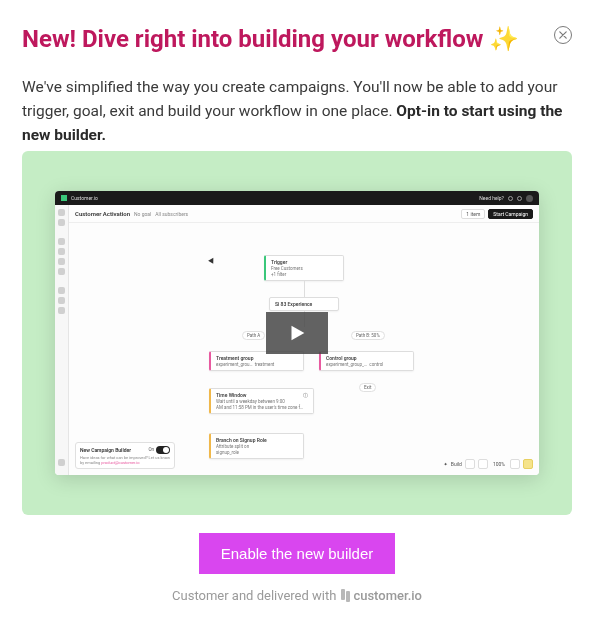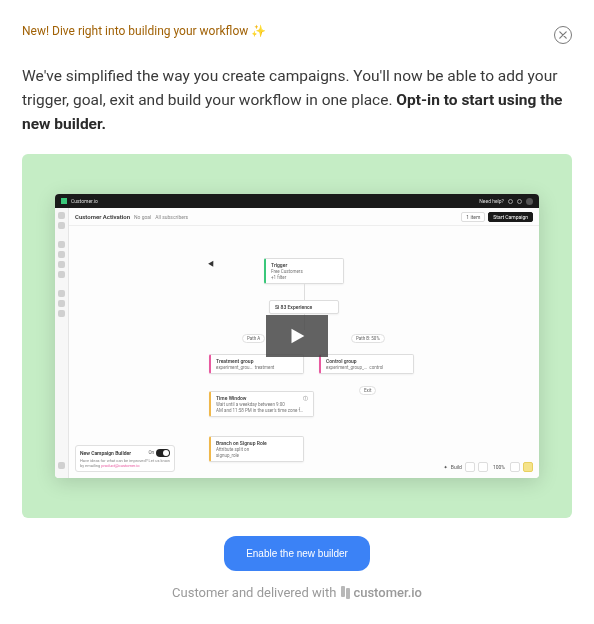--- a/index.html
+++ b/index.html
@@ -14,43 +14,43 @@
   .container {
     padding: 24px 22px 16px 22px;
   }
   .header-row {
     display: flex;
     align-items: flex-start;
     justify-content: space-between;
     margin-bottom: 20px;
   }
   .title {
-    font-size: 12px;
-    font-weight: 400;
-    color: #a16207;
+    font-size: 24px;
+    font-weight: 700;
+    color: #be185d;
     line-height: 1.3;
   }
   .close-btn {
     width: 18px;
     height: 18px;
     border: 1.5px solid #7a7a7a;
     border-radius: 50%;
     display: flex;
     align-items: center;
     justify-content: center;
     cursor: pointer;
     flex-shrink: 0;
     margin-top: 2px;
   }
   .close-btn svg { width: 8px; height: 8px; }
   .body-text {
     font-size: 15.5px;
     line-height: 1.55;
     color: #3a3a3a;
-    margin-bottom: 18px;
+    margin-bottom: 4px;
   }
   .body-text .bold { font-weight: 700; color: #2a2a2a; }
   .video-frame {
     background: #c5edc5;
     border-radius: 6px;
     padding: 40px 33px;
     display: flex;
     align-items: center;
     justify-content: center;
     margin-bottom: 18px;
@@ -177,26 +177,26 @@
     width: 62px; height: 42px;
     background: rgba(70,70,70,0.85);
     display: flex;
     align-items: center;
     justify-content: center;
     cursor: pointer;
   }
   .play-overlay svg { width: 22px; height: 22px; fill: #fff; }
   .cta-row { display: flex; justify-content: center; margin-bottom: 14px; }
   .cta-btn {
-    background: #3b82f6;
+    background: #d946ef;
     color: #fff;
     border: none;
     padding: 12px 22px;
-    font-size: 10px;
-    border-radius: 12px;
+    font-size: 15px;
+    border-radius: 0;
     cursor: pointer;
   }
   .footer {
     text-align: center;
     font-size: 13px;
     color: #9a9a9a;
     display: flex;
     align-items: center;
     justify-content: center;
     gap: 5px;

